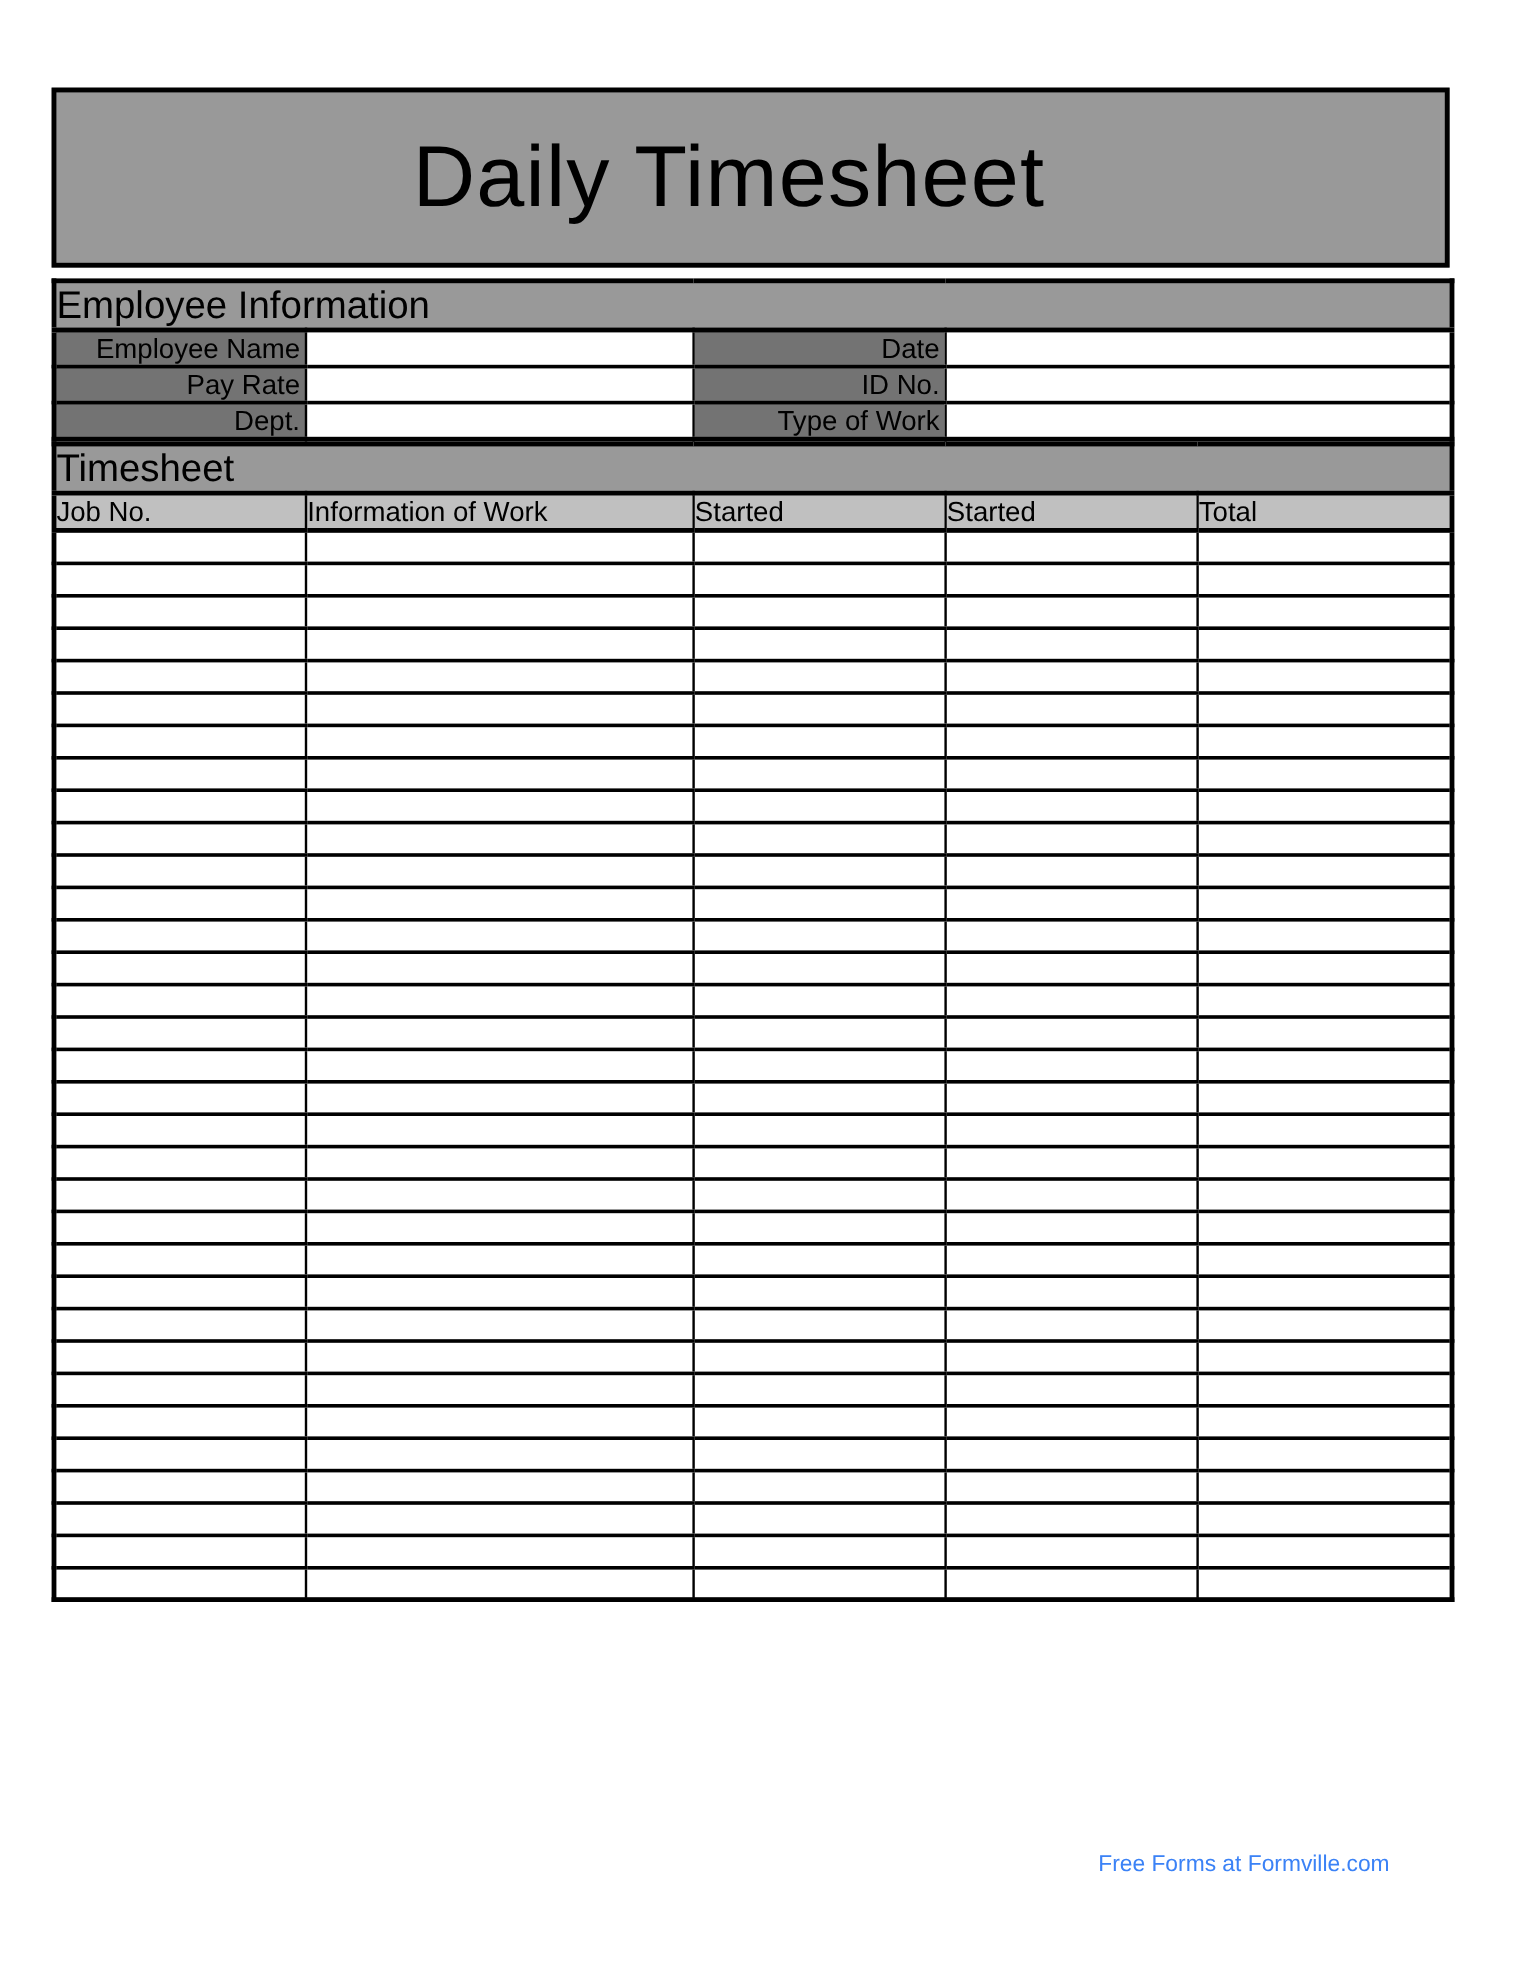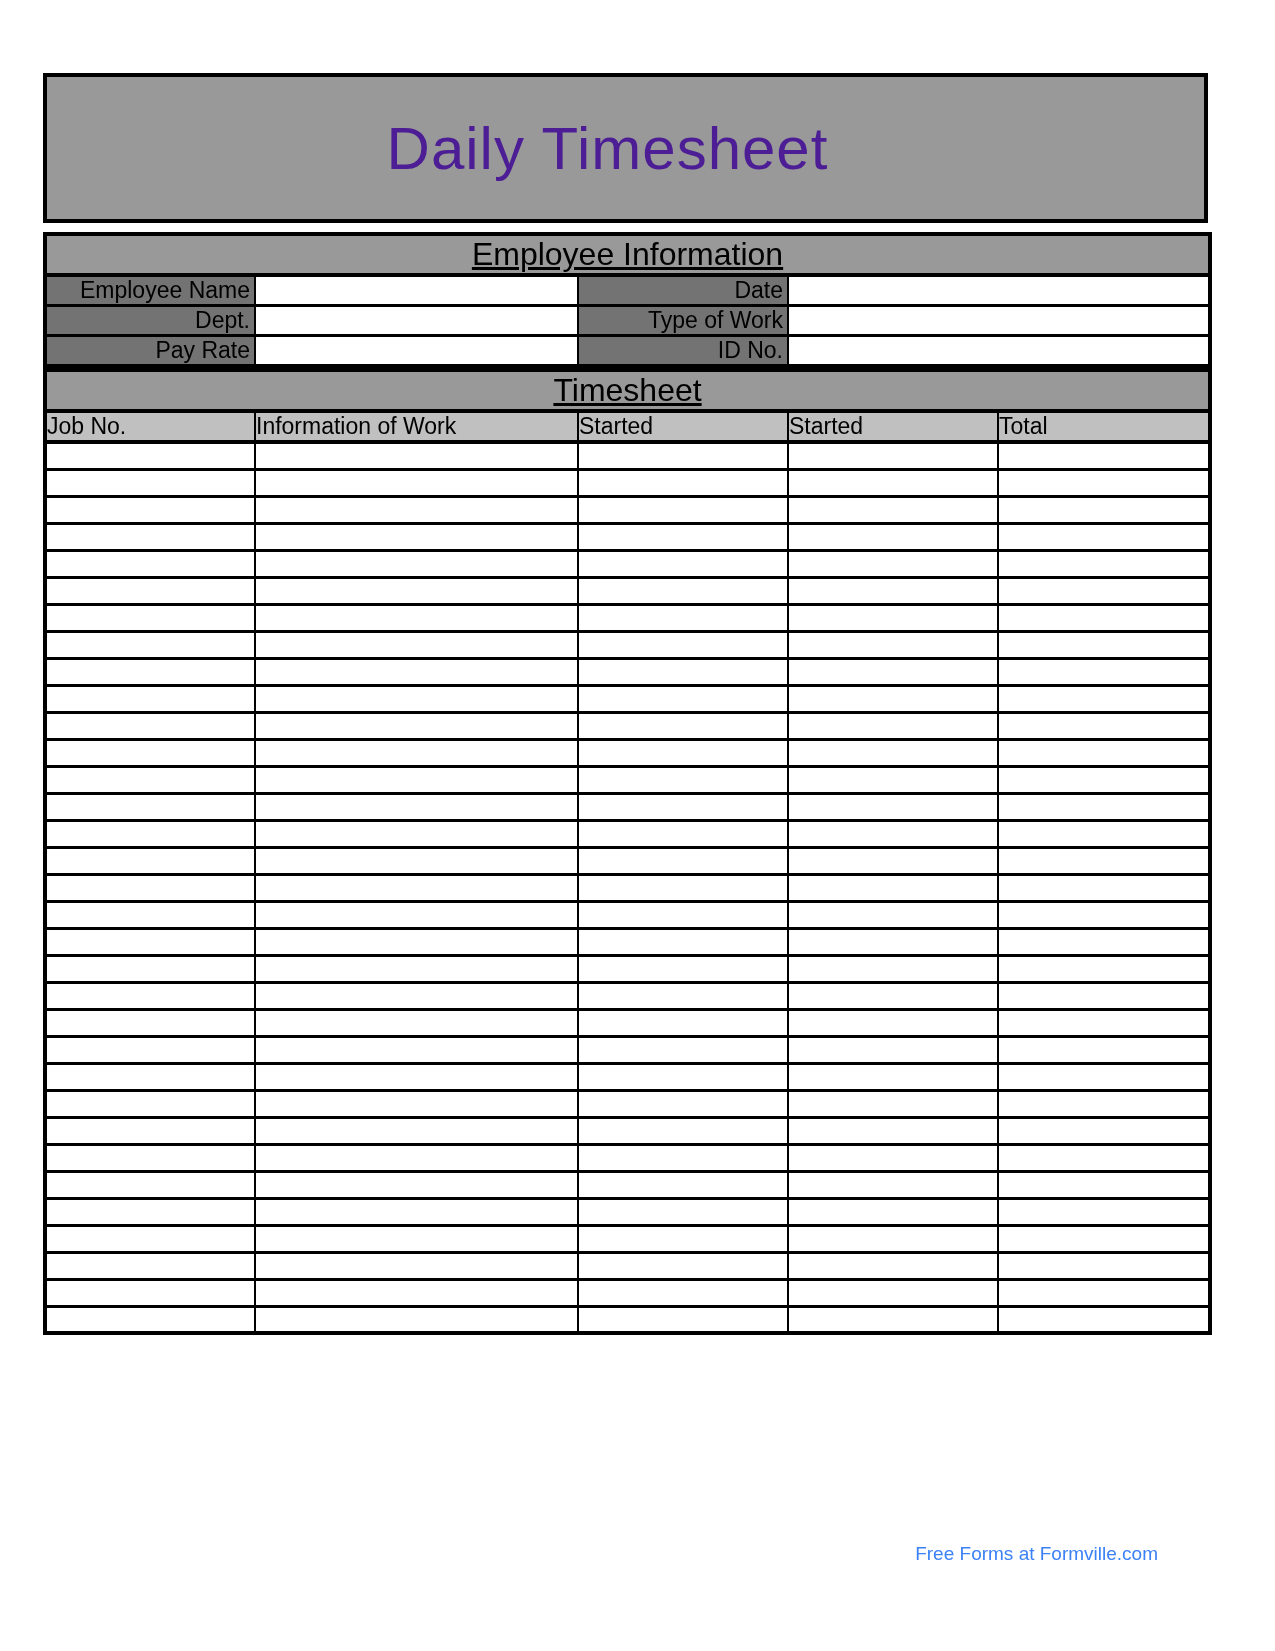--- a/index.html
+++ b/index.html
@@ -21,23 +21,23 @@
   .title-box {
     box-sizing: border-box;
     height: 150px;
     background: #999999;
     border: 4px solid #000000;
     display: flex;
     align-items: center;
     justify-content: center;
   }
   .title-box span {
-    font-size: 60px;
+    font-size: 72px;
     letter-spacing: 1px;
-    color: #4c1d95;
+    color: #000000;
     white-space: nowrap;
     transform: translateX(-18px);
   }
   table {
     border-collapse: collapse;
     table-layout: fixed;
     width: 1165px;
     box-sizing: border-box;
   }
   .info-table { margin-top: 9px; }
@@ -47,26 +47,24 @@
     box-sizing: border-box;
     border: 2px solid #000000;
     border-top-width: 3px;
     border-bottom-width: 3px;
     padding: 0;
     overflow: hidden;
   }
   .section-bar {
     height: 34px;
     background: #999999;
-    text-align: center;
     vertical-align: middle;
     font-size: 32px;
     font-weight: normal;
     border-bottom-width: 4px;
-    text-decoration: underline;
   }
   .lbl {
     background: #737373;
     text-align: right;
     vertical-align: middle;
     font-size: 23px;
     padding-right: 4px;
     height: 26px;
     white-space: nowrap;
   }
@@ -111,29 +109,29 @@
         <tr>
           <td class="section-bar" colspan="4">Employee Information</td>
         </tr>
         <tr>
           <td class="lbl">Employee Name</td>
           <td class="inp"></td>
           <td class="lbl">Date</td>
           <td class="inp"></td>
         </tr>
         <tr>
+          <td class="lbl">Pay Rate</td>
+          <td class="inp"></td>
+          <td class="lbl">ID No.</td>
+          <td class="inp"></td>
+        </tr>
+        <tr>
           <td class="lbl">Dept.</td>
           <td class="inp"></td>
           <td class="lbl">Type of Work</td>
-          <td class="inp"></td>
-        </tr>
-        <tr>
-          <td class="lbl">Pay Rate</td>
-          <td class="inp"></td>
-          <td class="lbl">ID No.</td>
           <td class="inp"></td>
         </tr>
       </tbody>
     </table>
 
     <table class="ts-table">
       <colgroup>
         <col style="width:210px">
           <col style="width:323px">
           <col style="width:210px">

